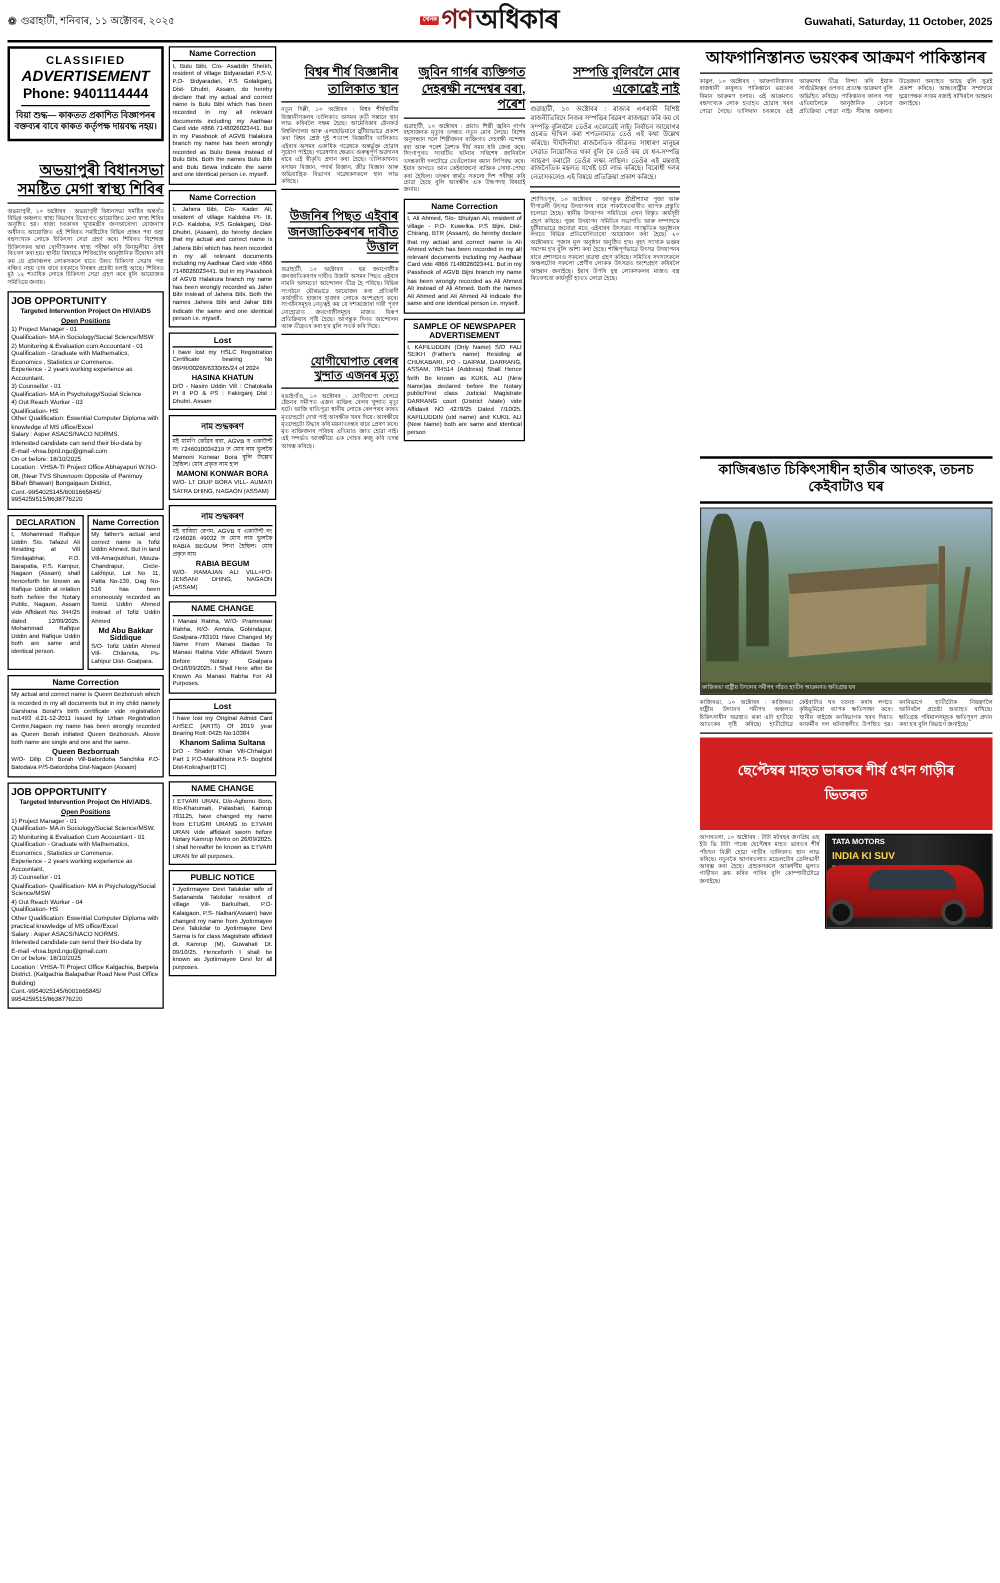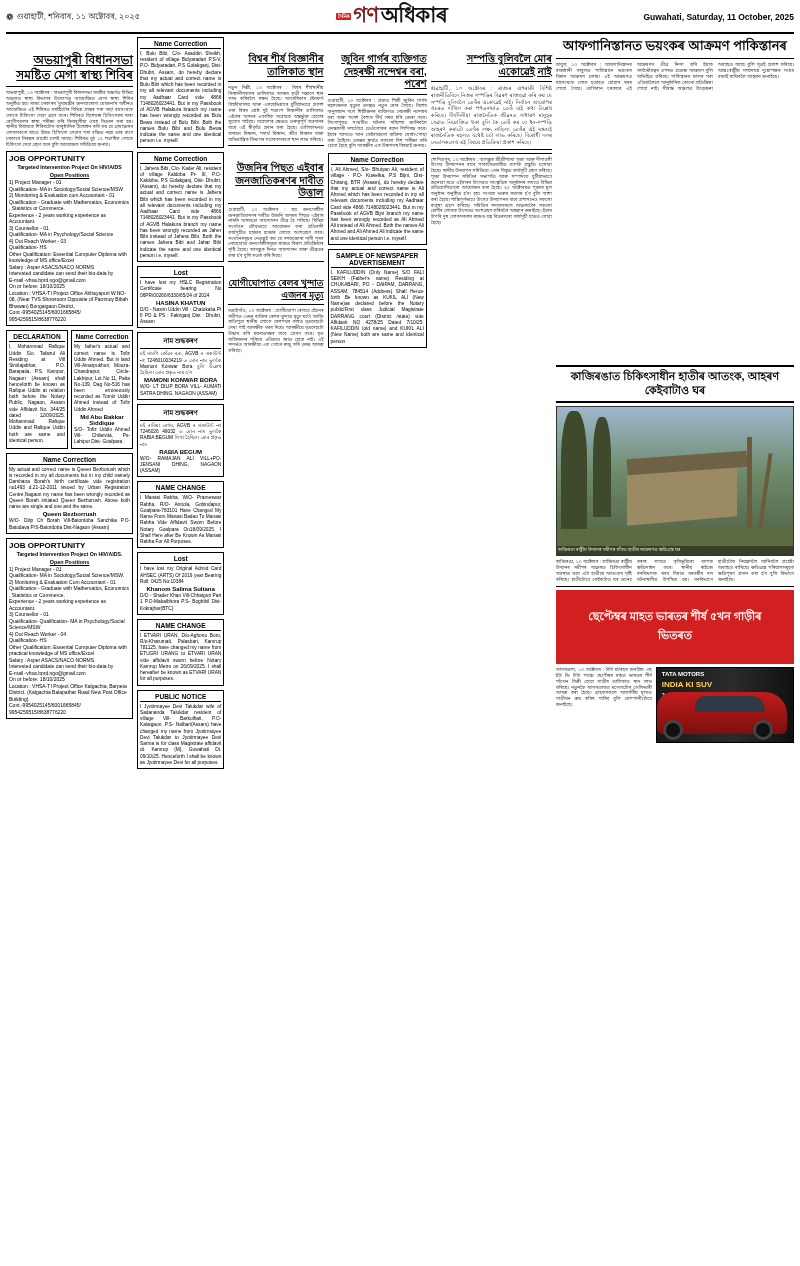--- a/index.html
+++ b/index.html
@@ -35,21 +35,21 @@
   .mast-right { font-size: 8.5px; font-weight: bold; }
 
   
   .cols { display: flex; gap: 4px; height: 1226px; align-items: flex-start; }
   .col { }
   .c1 { width: 128px; }
   .c2 { width: 88px; }
   .c3 { width: 96px; }
   .c4 { width: 100px; }
   .c5 { width: 122px; }
-  .c6 { width: 240px; }
+  .c6 { width: 240px; margin-left: 12px; }
   .tiny { font-size: 4.6px; line-height: 1.25; text-align: justify; }
   .tiny5 { font-size: 5.2px; line-height: 1.3; text-align: justify; }
   .ctr { text-align: center; }
 
   
   .classified { border: 2px solid #000; padding: 4px 3px; text-align: center; margin-bottom: 4px; }
   .classified .l1 { font-size: 9px; font-weight: bold; letter-spacing: 1px; }
   .classified .l2 { font-size: 12px; font-weight: bold; font-style: italic; margin: 1px 0; }
   .classified .l3 { font-size: 11px; font-weight: bold; }
   .classified .rule { border-top: 1px solid #000; margin: 3px 6px; }
@@ -124,20 +124,27 @@
       <span class="gan">গণ</span>
       <span class="adh">অধিকাৰ</span>
     </div>
     <div class="mast-right">Guwahati,  Saturday, 11 October, 2025</div>
   </div>
 
   <div class="cols">
 
     <div class="col c1">
 
+      <div class="classified">
+        <div class="l1">CLASSIFIED</div>
+        <div class="l2">ADVERTISEMENT</div>
+        <div class="l3">Phone: 9401114444</div>
+        <div class="rule"></div>
+        <div class="l4">বিয়া শুদ্ধ— কাকতত প্ৰকাশিত বিজ্ঞাপনৰ বক্তব্যৰ বাবে কাকত কৰ্তৃপক্ষ দায়বদ্ধ নহয়।</div>
+      </div>
 
       <div class="hl-asm">অভয়াপুৰী বিধানসভা সমষ্টিত মেগা স্বাস্থ্য শিবিৰ</div>
       <div class="rule-b"></div>
       <div class="tiny">অভয়াপুৰী, ১০ অক্টোবৰ : অভয়াপুৰী বিধানসভা সমষ্টিৰ অন্তৰ্গত বিভিন্ন অঞ্চলত স্বাস্থ্য বিভাগৰ উদ্যোগত আয়োজিত মেগা স্বাস্থ্য শিবিৰ অনুষ্ঠিত হয়। ৰাজ্য চৰকাৰৰ 'মুখ্যমন্ত্ৰীৰ জনআৰোগ্য যোজনা'ৰ অধীনত আয়োজিত এই শিবিৰত সমষ্টিটোৰ বিভিন্ন প্ৰান্তৰ পৰা অহা বহুসংখ্যক লোকে চিকিৎসা সেৱা গ্ৰহণ কৰে। শিবিৰত বিশেষজ্ঞ চিকিৎসকৰ দ্বাৰা ৰোগীসকলৰ স্বাস্থ্য পৰীক্ষা কৰি বিনামূলীয়া ঔষধ বিতৰণ কৰা হয়। স্থানীয় বিধায়কে শিবিৰটোৰ আনুষ্ঠানিক উদ্বোধন কৰি কয় যে গ্ৰামাঞ্চলৰ লোকসকলে যাতে উন্নত চিকিৎসা সেৱাৰ পৰা বঞ্চিত নহয় তাৰ বাবে চৰকাৰে নিৰন্তৰ প্ৰচেষ্টা চলাই আছে। শিবিৰত মুঠ ১২ শতাধিক লোকে চিকিৎসা সেৱা গ্ৰহণ কৰে বুলি আয়োজক সমিতিয়ে জনায়।</div>
 
       <div class="jobbox" style="margin-top:4px">
         <h3>JOB OPPORTUNITY</h3>
         <div class="sub">Targeted Intervention Project On HIV/AIDS</div>
         <div class="pos ctr">Open Positions</div>
         <p style="white-space: pre-line;">1) Project Manager - 01
@@ -297,21 +304,21 @@
       <div class="rule-b"></div>
       <div class="tiny">শোণিতপুৰ, ১০ অক্টোবৰ : আগন্তুক শ্ৰীশ্ৰীশ্যামা পূজা আৰু দীপাৱলী উৎসৱ উদযাপনৰ বাবে পাকাৰৈতবাৰীত ব্যাপক প্ৰস্তুতি চলোৱা হৈছে। স্থানীয় উদযাপন সমিতিয়ে এখন বিস্তৃত কাৰ্যসূচী গ্ৰহণ কৰিছে। পূজা উদযাপন সমিতিৰ সভাপতি আৰু সম্পাদকে যুটীয়াভাৱে জনোৱা মতে এইবাৰৰ উৎসৱত সাংস্কৃতিক অনুষ্ঠানৰ লগতে বিভিন্ন প্ৰতিযোগিতাৰো আয়োজন কৰা হৈছে। ২০ অক্টোবৰত পূজাৰ মূল অনুষ্ঠান অনুষ্ঠিত হ'ব। বৃহৎ সংখ্যক ভক্তৰ সমাগম হ'ব বুলি আশা কৰা হৈছে। শান্তিপূৰ্ণভাৱে উৎসৱ উদযাপনৰ বাবে প্ৰশাসনেও সকলো ব্যৱস্থা গ্ৰহণ কৰিছে। সমিতিৰ সদস্যসকলে অঞ্চলটোৰ সকলো শ্ৰেণীৰ লোকক উৎসৱত অংশগ্ৰহণ কৰিবলৈ আহ্বান জনাইছে। ইয়াৰ উপৰি দুস্থ লোকসকলৰ মাজত বস্ত্ৰ বিতৰণৰো কাৰ্যসূচী হাতত লোৱা হৈছে।</div>
     </div>
 
     <div class="col c6">
       <div class="sixcol-head">আফগানিস্তানত ভয়ংকৰ আক্ৰমণ পাকিস্তানৰ</div>
       <div class="rule-b"></div>
       <div class="ad-text3" style="height:300px">কাবুল, ১০ অক্টোবৰ : আফগানিস্তানৰ ৰাজধানী কাবুলত পাকিস্তানে ভয়ংকৰ বিমান আক্ৰমণ চলায়। এই আক্ৰমণত বহুসংখ্যক লোক হতাহত হোৱাৰ খবৰ পোৱা গৈছে। তালিবান চৰকাৰে এই আক্ৰমণৰ তীব্ৰ নিন্দা কৰি ইয়াক সাৰ্বভৌমত্বৰ ওপৰত প্ৰত্যক্ষ আক্ৰমণ বুলি অভিহিত কৰিছে। পাকিস্তানৰ ফালৰ পৰা এতিয়ালৈকে আনুষ্ঠানিক কোনো প্ৰতিক্ৰিয়া পোৱা নাই। সীমান্ত অঞ্চলত উত্তেজনা অব্যাহত আছে বুলি সূত্ৰই প্ৰকাশ কৰিছে। আন্তঃৰাষ্ট্ৰীয় সম্প্ৰদায়ে দুয়োপক্ষক সংযম বজাই ৰাখিবলৈ আহ্বান জনাইছে।</div>
 
       <div class="headline-bar">
-        <div class="sixcol-sub">কাজিৰঙাত চিকিৎসাধীন হাতীৰ আতংক, আহৰণ কেইবাটাও ঘৰ</div>
+        <div class="sixcol-sub">কাজিৰঙাত চিকিৎসাধীন হাতীৰ আতংক, তচনচ কেইবাটাও ঘৰ</div>
       </div>
 
       <div class="photo">
         <div class="tree" style="left:4px; top:4px; width:26px; height:120px; border-radius:40% 40% 0 0;"></div>
         <div class="tree" style="left:36px; top:10px; width:18px; height:100px; border-radius:40% 40% 0 0;"></div>
         <div class="hut" style="left:70px; top:58px; width:110px; height:56px; transform: skewY(-5deg); background:#9b8a63;"></div>
         <div class="hut" style="left:70px; top:48px; width:120px; height:16px; background:#6e6146; transform: rotate(-4deg);"></div>
         <div class="pole" style="left:190px; top:30px; width:5px; height:110px;"></div>
         <div class="pole" style="left:205px; top:46px; width:4px; height:94px; transform: rotate(8deg);"></div>
         <div class="hut" style="left:0; bottom:0; width:100%; height:26px; background:#5c6b42;"></div>

